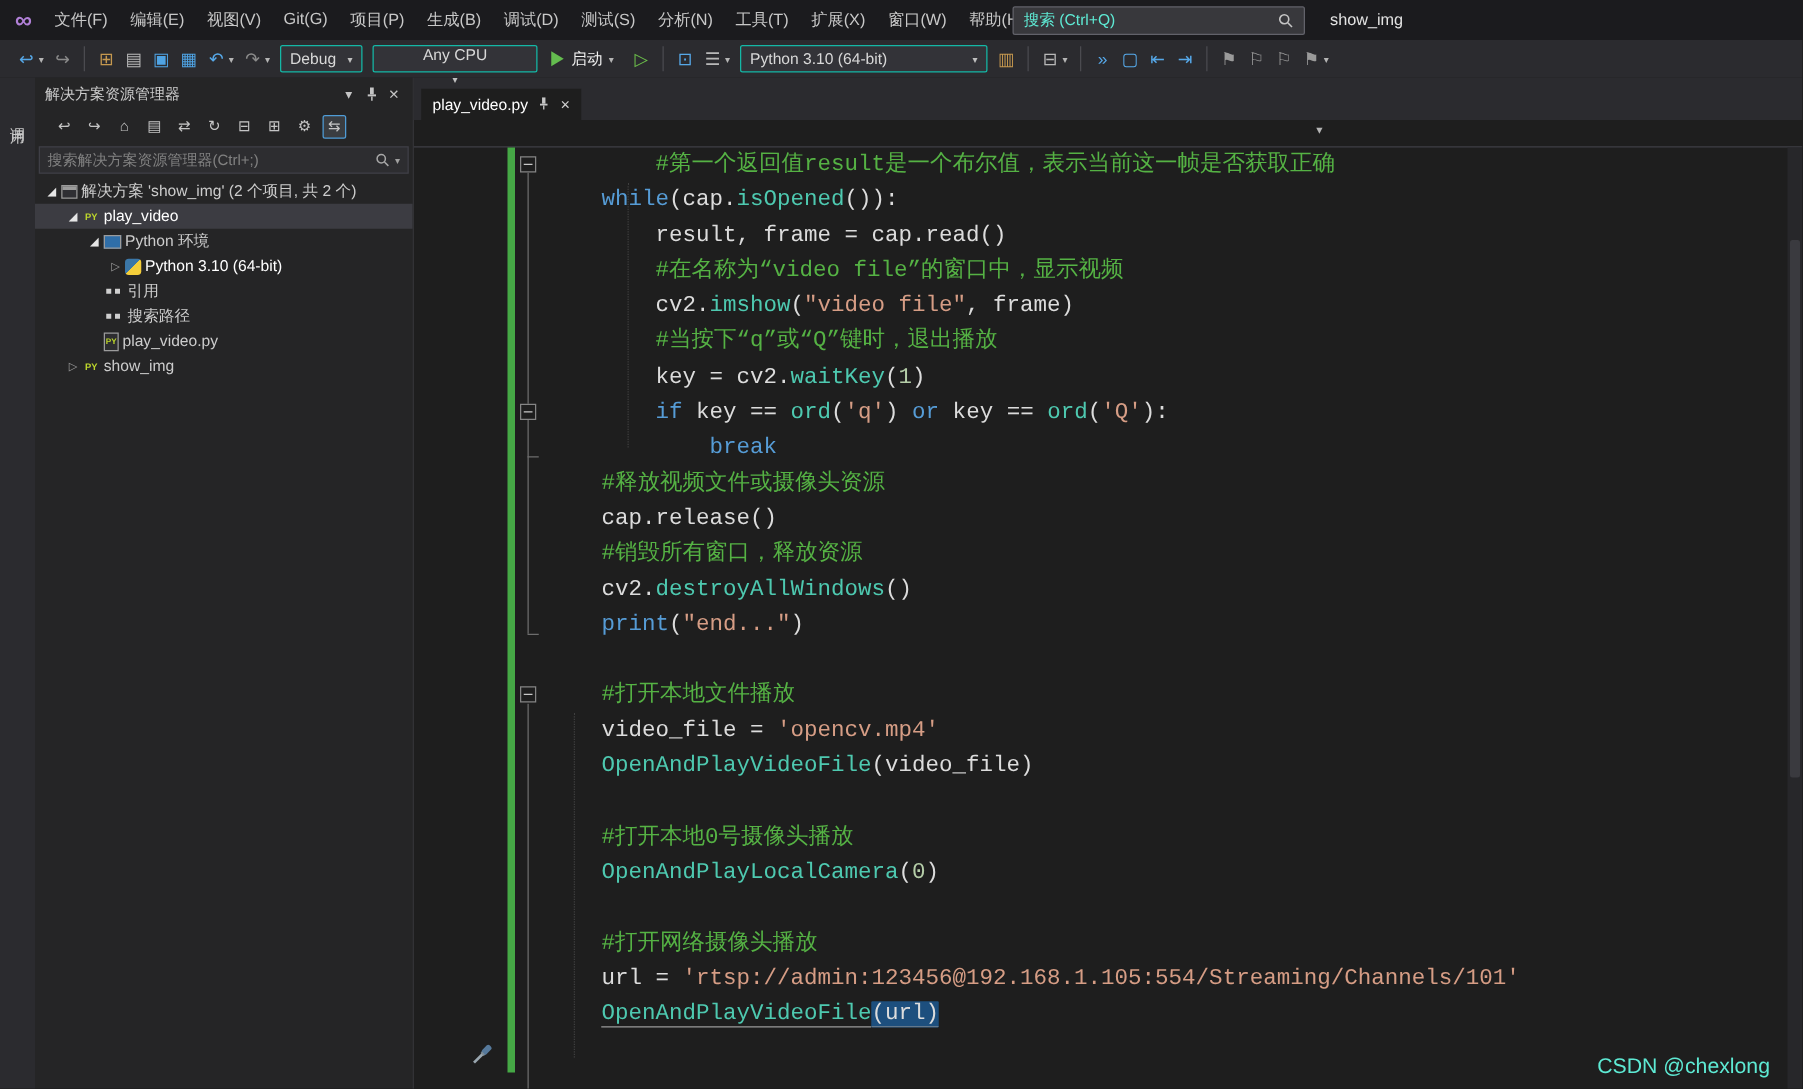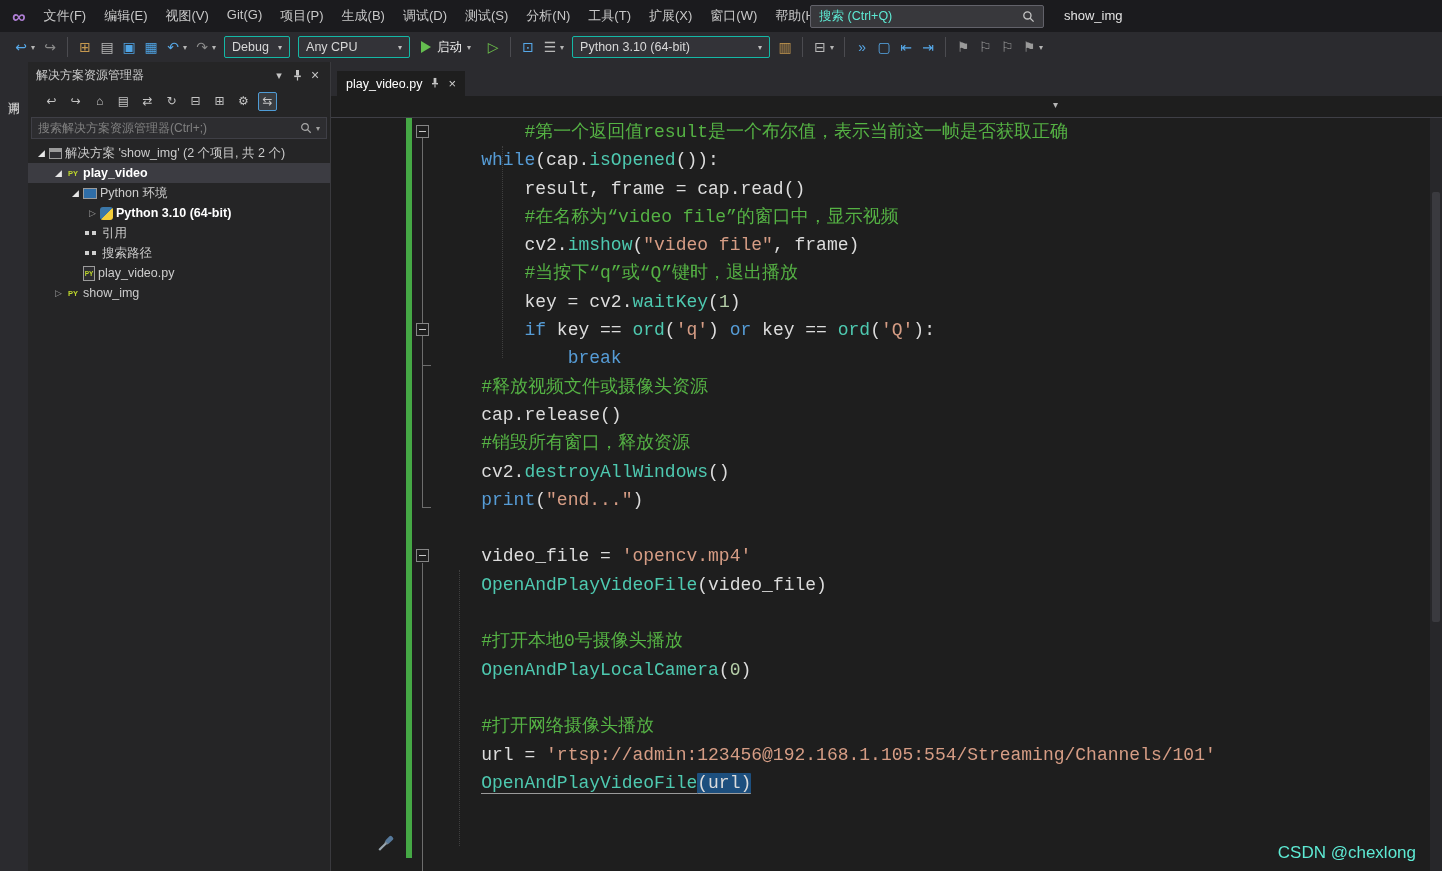--- a/index.html
+++ b/index.html
@@ -35,21 +35,21 @@
   #exp-icons{height:26px;display:flex;align-items:center;gap:5px;padding-left:14px}
   .exp-ic{width:19px;height:19px;display:flex;align-items:center;justify-content:center;font-size:12px;color:#c5c5c5;border:1px solid transparent;border-radius:2px}
   .exp-ic.sel{border-color:#4f9cd6;background:#3a3d41}
   #exp-search{height:22px;margin:3px 3px 4px 3px;background:#2d2d30;border:1px solid #3f3f46;display:flex;align-items:center;justify-content:space-between;padding:0 6px;color:#808080;font-size:12px}
   #exp-search .right{display:flex;align-items:center;gap:4px;color:#a0a0a0}
   .tree-row{display:flex;align-items:center;height:20px;white-space:nowrap}
   .tree-row.sel-row{background:#3c3c42}
   .tree-row .tw{width:15px;flex:none;text-align:center;font-size:9px;color:#9a9a9a}
   .tree-row .tw.open{color:#e6e6e6}
   .tree-row .lbl{margin-left:3px}
-  .tree-row .lbl.bold{font-weight:bold;color:#fff}
+  .tree-row .lbl.bold{font-weight:normal;color:#fff}
   .ti{display:inline-flex;width:16px;height:16px;align-items:center;justify-content:center;flex:none;position:relative}
   .i-solution{width:13px;height:11px;border:1px solid #9b9b9b;background:linear-gradient(#9b9b9b 0 3px,#2f2f33 3px)}
   .i-pyproj::after,.i-pyfile::after{content:"PY";font:bold 7.5px "Liberation Sans",sans-serif;color:#bdd62c}
   .i-pyproj{width:14px;height:14px;display:flex;align-items:center;justify-content:center}
   .i-pyfile{width:12px;height:15px;border:1px solid #9b9b9b;background:#2d2d30;display:flex;align-items:center;justify-content:center}
   .i-pyfile::after{font-size:6.5px}
   .i-pyenv{width:14px;height:11px;border:1px solid #9b9b9b;background:#2f6ea8}
   .i-python{width:13px;height:13px;border-radius:3px;background:linear-gradient(135deg,#3b77a8 50%,#f4ce3a 50%)}
   .i-dots::before,.i-dots::after{content:"";position:absolute;width:4px;height:4px;background:#cfcfcf;top:6px}
   .i-dots::before{left:2px}.i-dots::after{left:9px}
@@ -125,21 +125,21 @@
     <span class="tb-icon" style="color: rgb(79, 163, 227);">▣</span>
     <span class="tb-icon" style="color: rgb(79, 163, 227);">▦</span>
     <span class="tb-icon" style="color: rgb(86, 168, 232);">↶</span>
     <span class="tb-chev">▾</span>
     <span class="tb-icon" style="color: rgb(139, 139, 139);">↷</span>
     <span class="tb-chev">▾</span>
     <div class="tb-select" style="width: 66px;">
       <span>Debug</span>
       <span class="cv">▾</span>
     </div>
-    <div class="tb-select" style="width: 112px;">
+    <div class="tb-select" style="width: 132px; flex-direction: column;">
       <span>Any CPU</span>
       <span class="cv">▾</span>
     </div>
     <div class="tb-start">
       <span class="play-tri"></span>
       <span>启动</span>
       <span class="tb-chev">▾</span>
     </div>
     <span class="tb-icon" style="color: rgb(108, 192, 74);">▷</span>
     <div class="tb-sep"></div>
@@ -279,20 +279,21 @@
         <div class="code-line"><span class="tok-p">        </span><span class="tok-c">#当按下“q”或“Q”键时，退出播放</span></div>
         <div class="code-line"><span class="tok-p">        key = cv2.</span><span class="tok-f">waitKey</span><span class="tok-p">(</span><span class="tok-n">1</span><span class="tok-p">)</span></div>
         <div class="code-line"><span class="tok-p">        </span><span class="tok-k">if</span><span class="tok-p"> key == </span><span class="tok-f">ord</span><span class="tok-p">(</span><span class="tok-s">'q'</span><span class="tok-p">) </span><span class="tok-k">or</span><span class="tok-p"> key == </span><span class="tok-f">ord</span><span class="tok-p">(</span><span class="tok-s">'Q'</span><span class="tok-p">):</span></div>
         <div class="code-line"><span class="tok-p">            </span><span class="tok-k">break</span></div>
         <div class="code-line"><span class="tok-p">    </span><span class="tok-c">#释放视频文件或摄像头资源</span></div>
         <div class="code-line"><span class="tok-p">    cap.release()</span></div>
         <div class="code-line"><span class="tok-p">    </span><span class="tok-c">#销毁所有窗口，释放资源</span></div>
         <div class="code-line"><span class="tok-p">    cv2.</span><span class="tok-f">destroyAllWindows</span><span class="tok-p">()</span></div>
         <div class="code-line"><span class="tok-p">    </span><span class="tok-k">print</span><span class="tok-p">(</span><span class="tok-s">"end..."</span><span class="tok-p">)</span></div>
         <div class="code-line">&nbsp;</div>
+        <div class="code-line"><span class="tok-p">    </span><span class="tok-c">#打开本地文件播放</span></div>
         <div class="code-line"><span class="tok-p">    video_file = </span><span class="tok-s">'opencv.mp4'</span></div>
         <div class="code-line"><span class="tok-p">    </span><span class="tok-f">OpenAndPlayVideoFile</span><span class="tok-p">(video_file)</span></div>
         <div class="code-line">&nbsp;</div>
         <div class="code-line"><span class="tok-p">    </span><span class="tok-c">#打开本地0号摄像头播放</span></div>
         <div class="code-line"><span class="tok-p">    </span><span class="tok-f">OpenAndPlayLocalCamera</span><span class="tok-p">(</span><span class="tok-n">0</span><span class="tok-p">)</span></div>
         <div class="code-line">&nbsp;</div>
         <div class="code-line"><span class="tok-p">    </span><span class="tok-c">#打开网络摄像头播放</span></div>
         <div class="code-line"><span class="tok-p">    url = </span><span class="tok-s">'rtsp://admin:123456@192.168.1.105:554/Streaming/Channels/101'</span></div>
         <div class="code-line caret-line"><span class="tok-p">    </span><span class="tok-f tok-u">OpenAndPlayVideoFile</span><span class="tok-m tok-u">(url)</span></div>
       </div>

